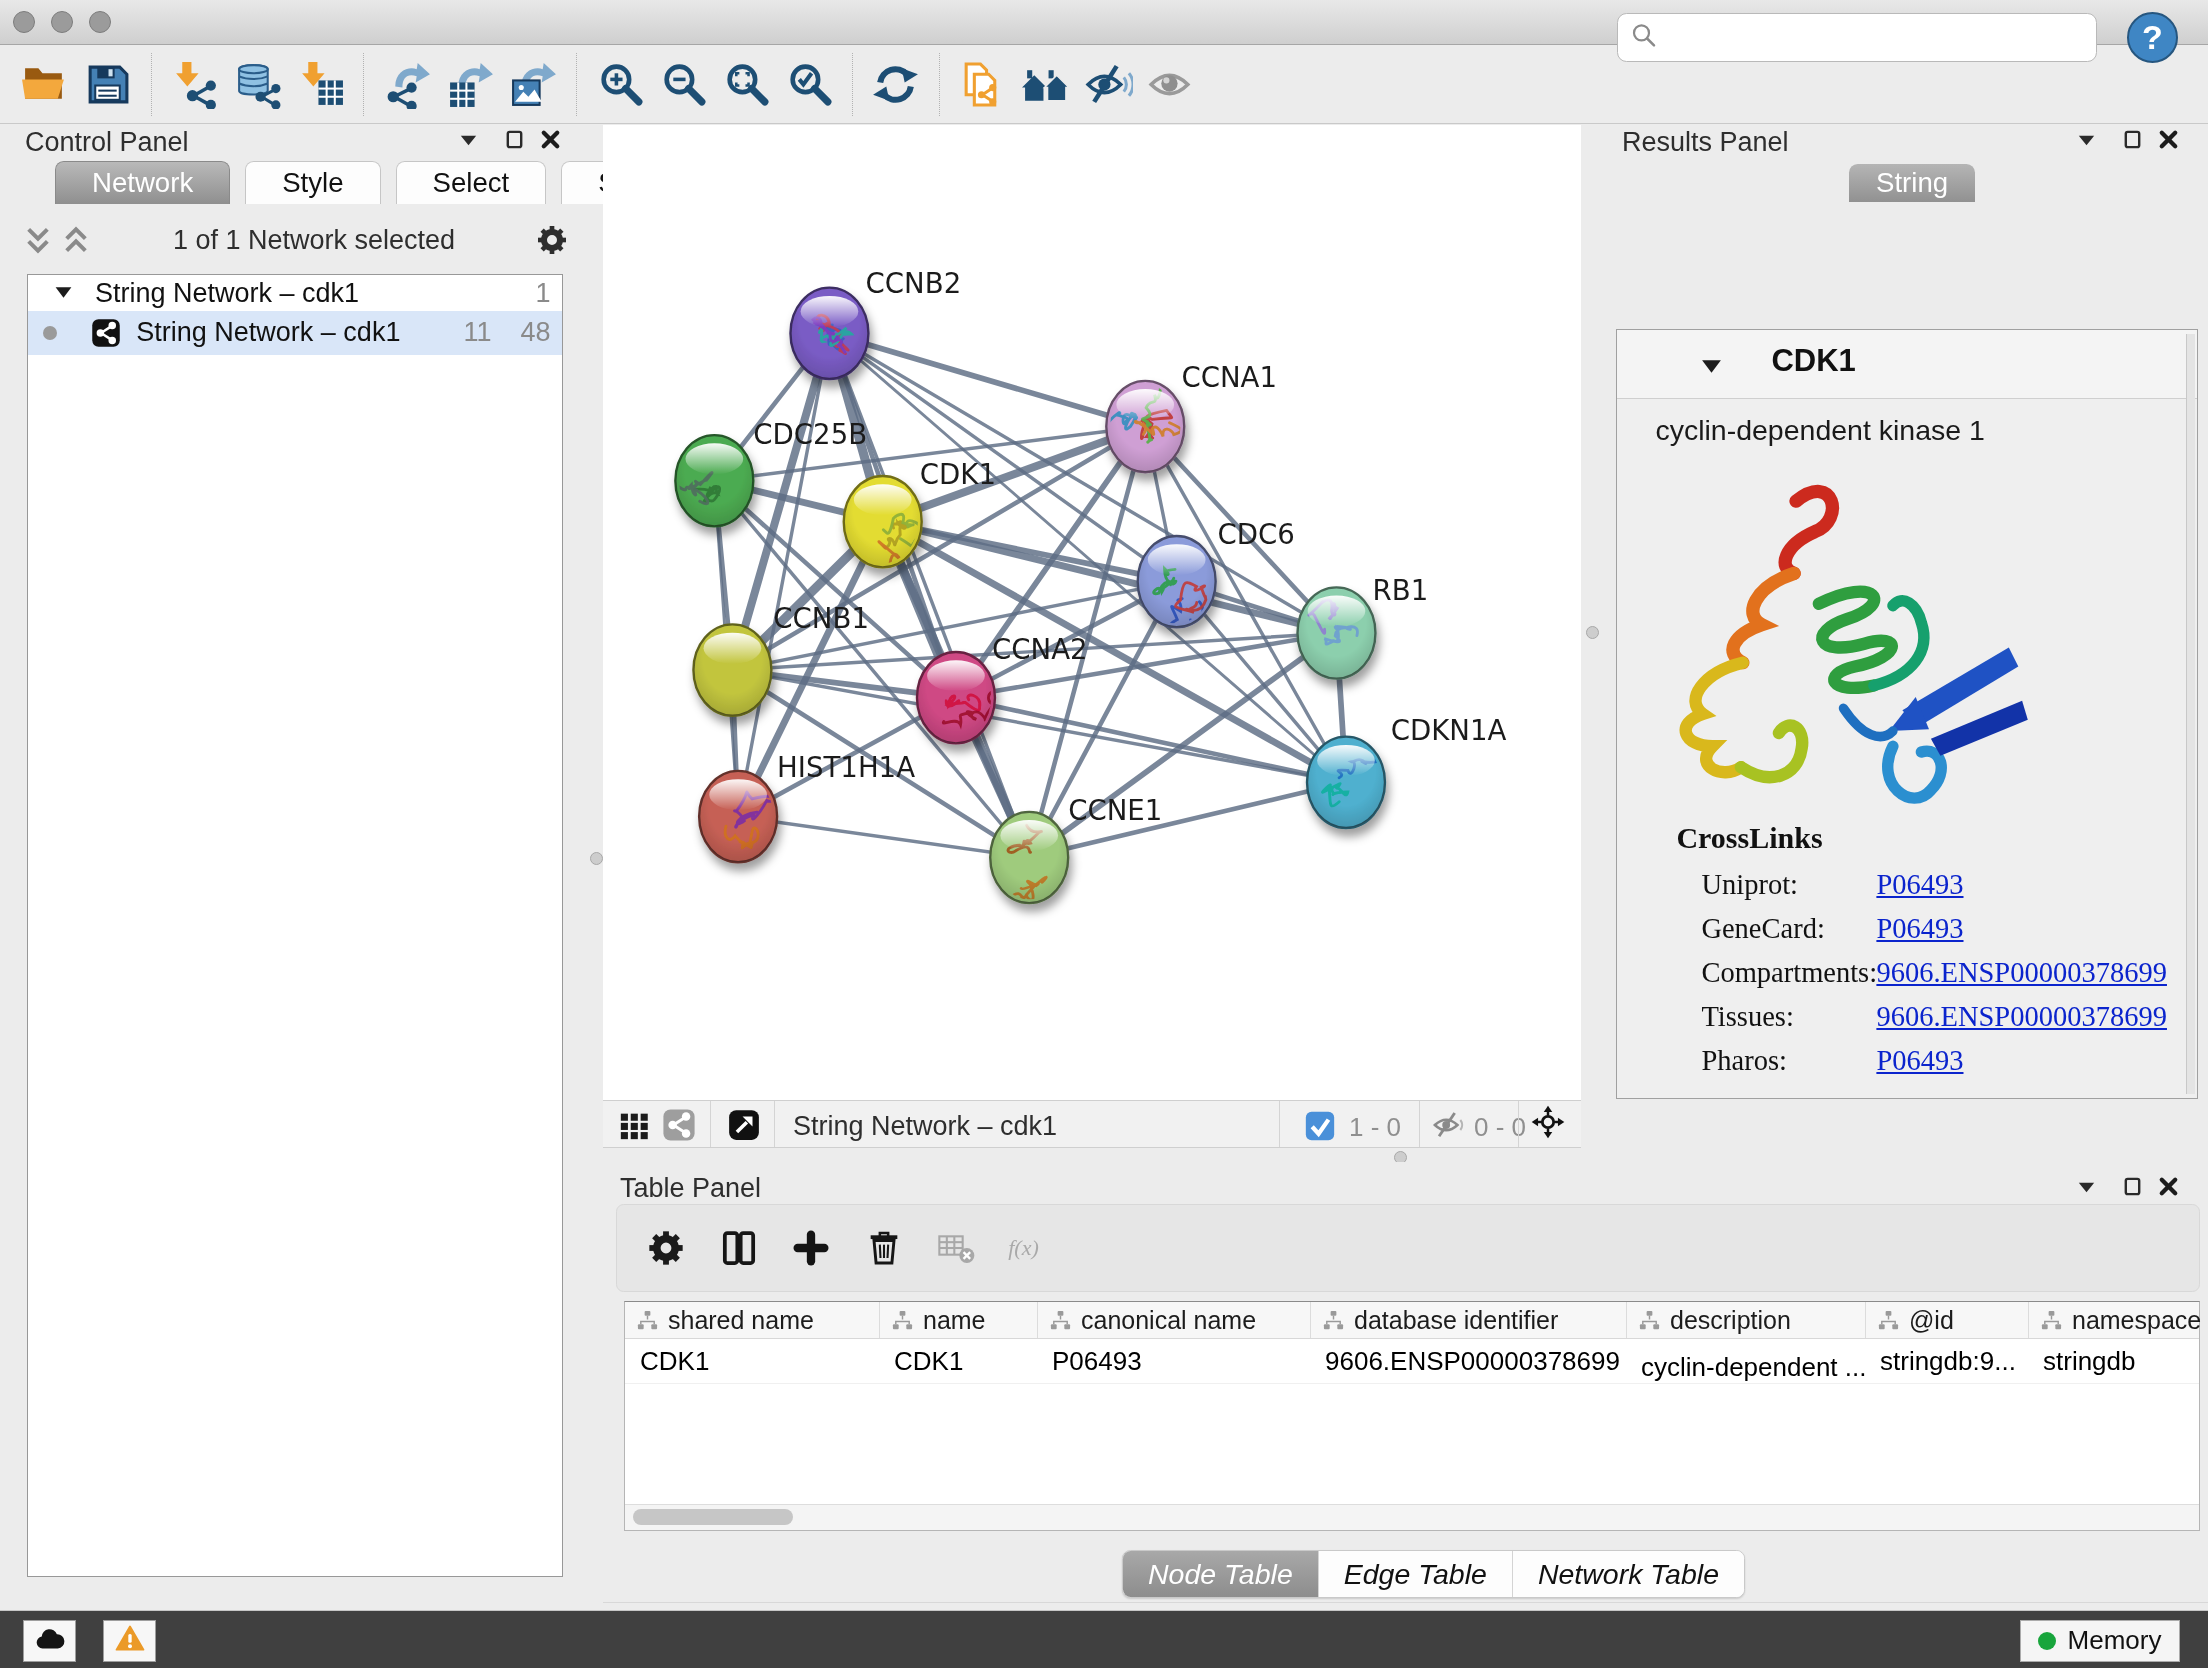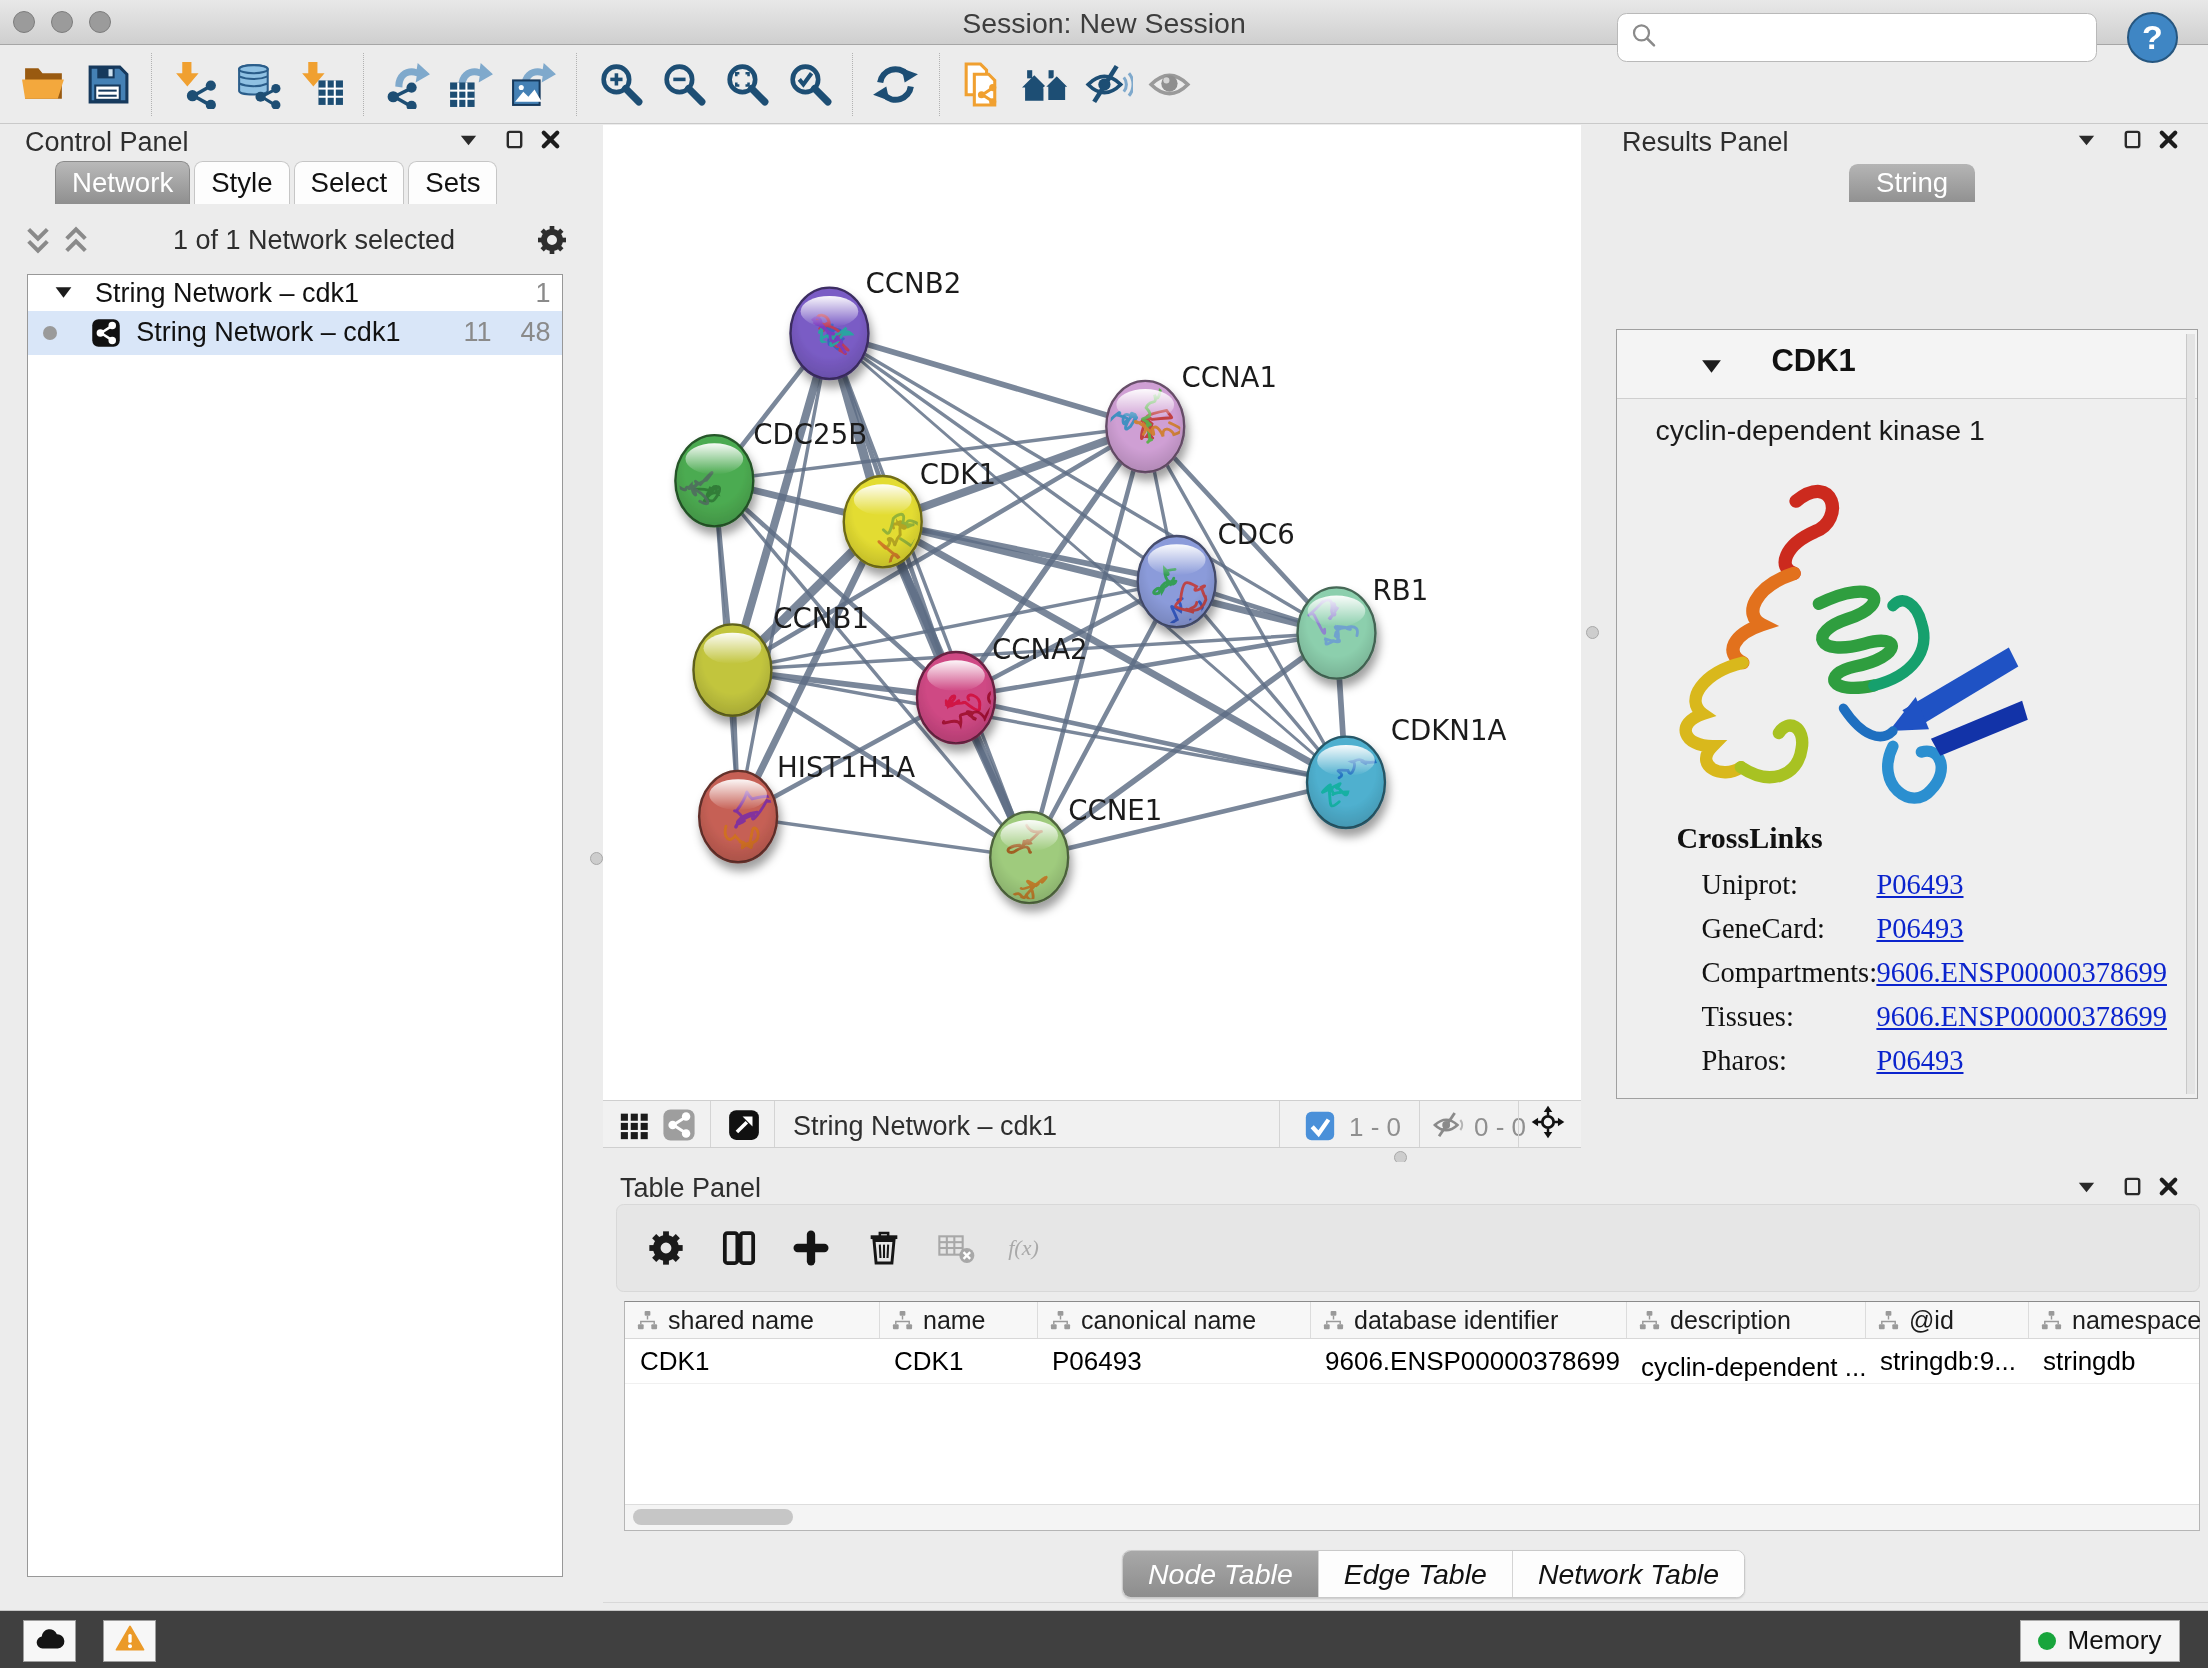--- a/index.html
+++ b/index.html
@@ -18,21 +18,21 @@
   .searchbox svg{width:30px;height:30px;flex:0 0 auto;}
   .searchbox input{border:none;outline:none;font-size:27px;flex:1;background:transparent;font-family:"Liberation Sans",sans-serif;}
   .helpbtn{position:absolute;left:2127px;top:12.4px;width:51px;height:51px;border-radius:50%;background:#3f86c4;border:2.9px solid #26567f;color:#fff;font-size:34px;font-weight:bold;display:flex;align-items:center;justify-content:center;box-sizing:border-box;}
   
   .phead-title{position:absolute;font-size:27px;color:#2e2e2e;}
   .phc{position:absolute;width:28.5px;height:28.5px;display:flex;align-items:center;justify-content:center;}
   .phc svg{width:23px;height:23px;}
   
   .cpanel{position:absolute;left:0;top:125px;width:590px;height:1477px;background:#ececec;}
   .cp-tabs{position:absolute;left:55px;top:36px;display:flex;}
-  .tab{height:42px;line-height:42px;padding:0 16px;font-size:27.6px;background:#fdfdfd;border:1px solid #c6c6c6;border-bottom:none;border-radius:8.6px 8.6px 0 0;margin-right:4px;color:#111;}
+  .tab{height:42px;line-height:42px;padding:0 36px;font-size:27.6px;background:#fdfdfd;border:1px solid #c6c6c6;border-bottom:none;border-radius:8.6px 8.6px 0 0;margin-right:15px;color:#111;}
   .tab.sel{background:linear-gradient(#b9b9b9,#8f8f8f);color:#fff;border-color:#8a8a8a;}
   .cp-status{position:absolute;left:19px;right:19px;top:91px;height:48px;display:flex;align-items:center;}
   .cp-status .lbl{flex:1;text-align:center;font-size:27px;color:#2e2e2e;}
   .cicon{width:38px;height:38px;display:flex;align-items:center;justify-content:center;}
   .cicon svg{width:32px;height:32px;}
   .cp-list{position:absolute;left:27px;top:149px;width:536px;height:1303px;background:#fff;border:1.9px solid #989898;box-sizing:border-box;}
   .net-row1{height:34px;display:flex;align-items:center;padding:1.9px 11.4px 0 25px;font-size:27px;color:#111;}
   .net-row1 .cnt{margin-left:auto;color:#8a8a8a;}
   .net-row2{height:44px;display:flex;align-items:center;background:#d9e6f8;padding:0 11.4px 0 15px;font-size:27px;color:#111;}
   .net-row2 .dot{width:14.3px;height:14.3px;border-radius:50%;background:#9a9a9a;margin-right:34px;}
@@ -96,21 +96,20 @@
 </style>
 </head>
 <body>
 
 <div class="window">
 
   <div class="titlebar">
     <span class="tlight" style="left:13.3px"></span>
     <span class="tlight" style="left:51px"></span>
     <span class="tlight" style="left:89px"></span>
-    <div class="wtitle">Session: New Session</div>
   </div>
 
   <div class="toolbar" id="main-toolbar">
       <div class="tbtn">
         <svg viewBox="0 0 48 48">
           <path d="M5 8h13l4 5h19v25H5z" fill="#995a10"></path>
           <path d="M2 19h41l-6 19H5z" fill="#f3a83d"></path>
         </svg>
       </div>
       <div class="tbtn">

